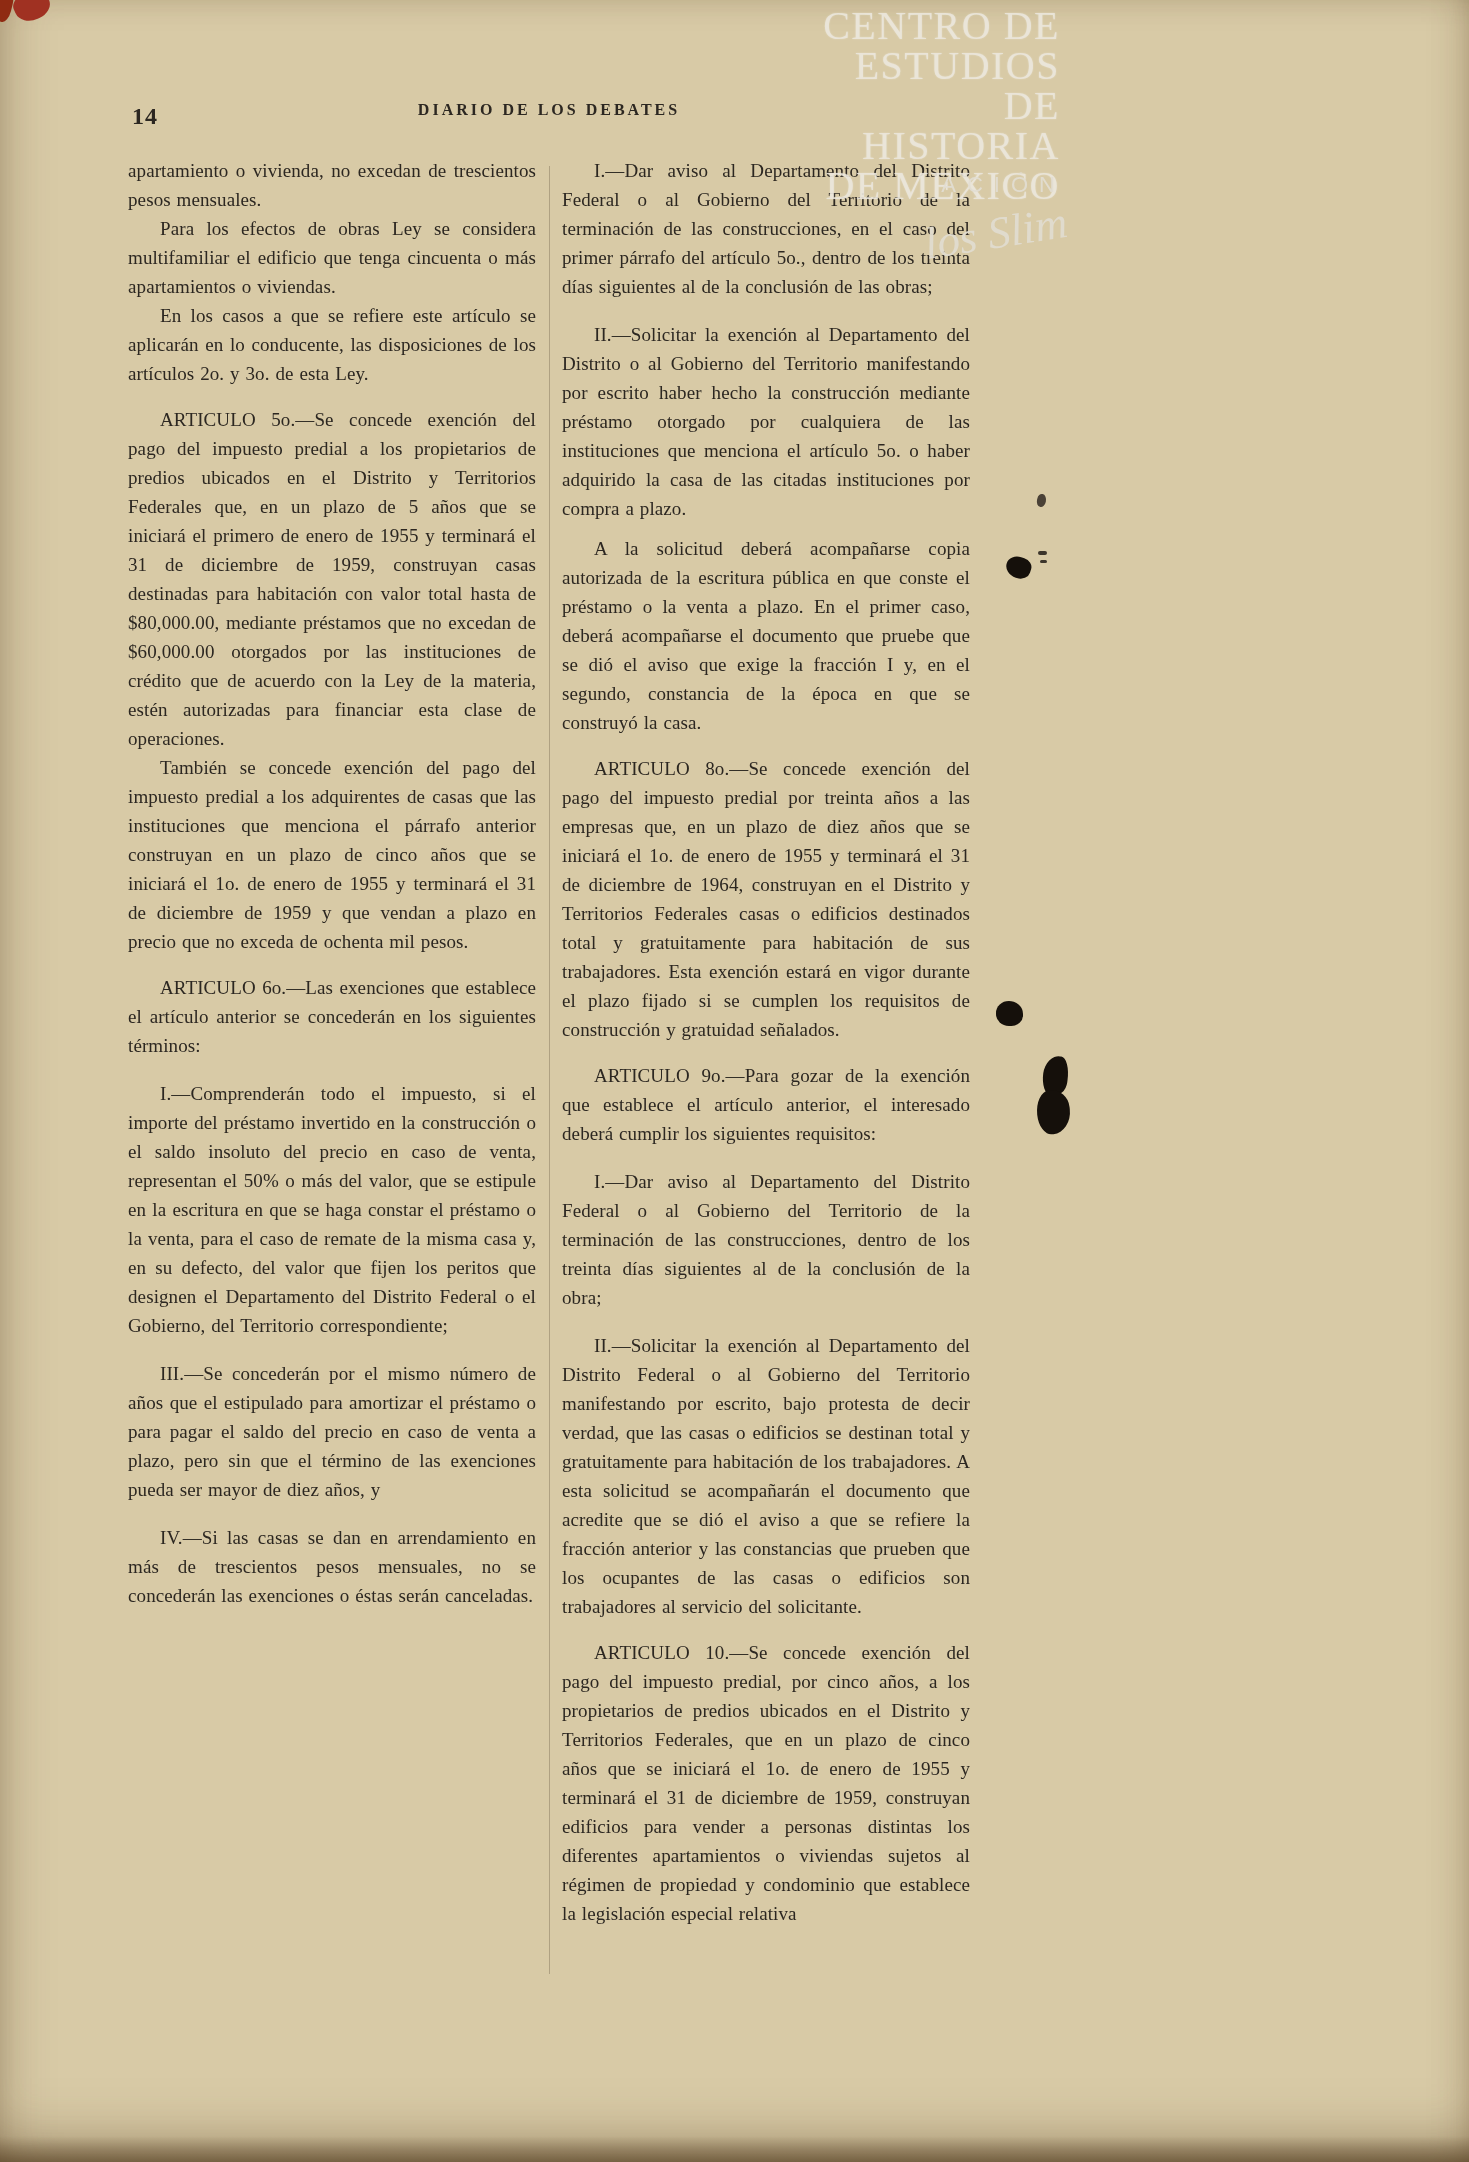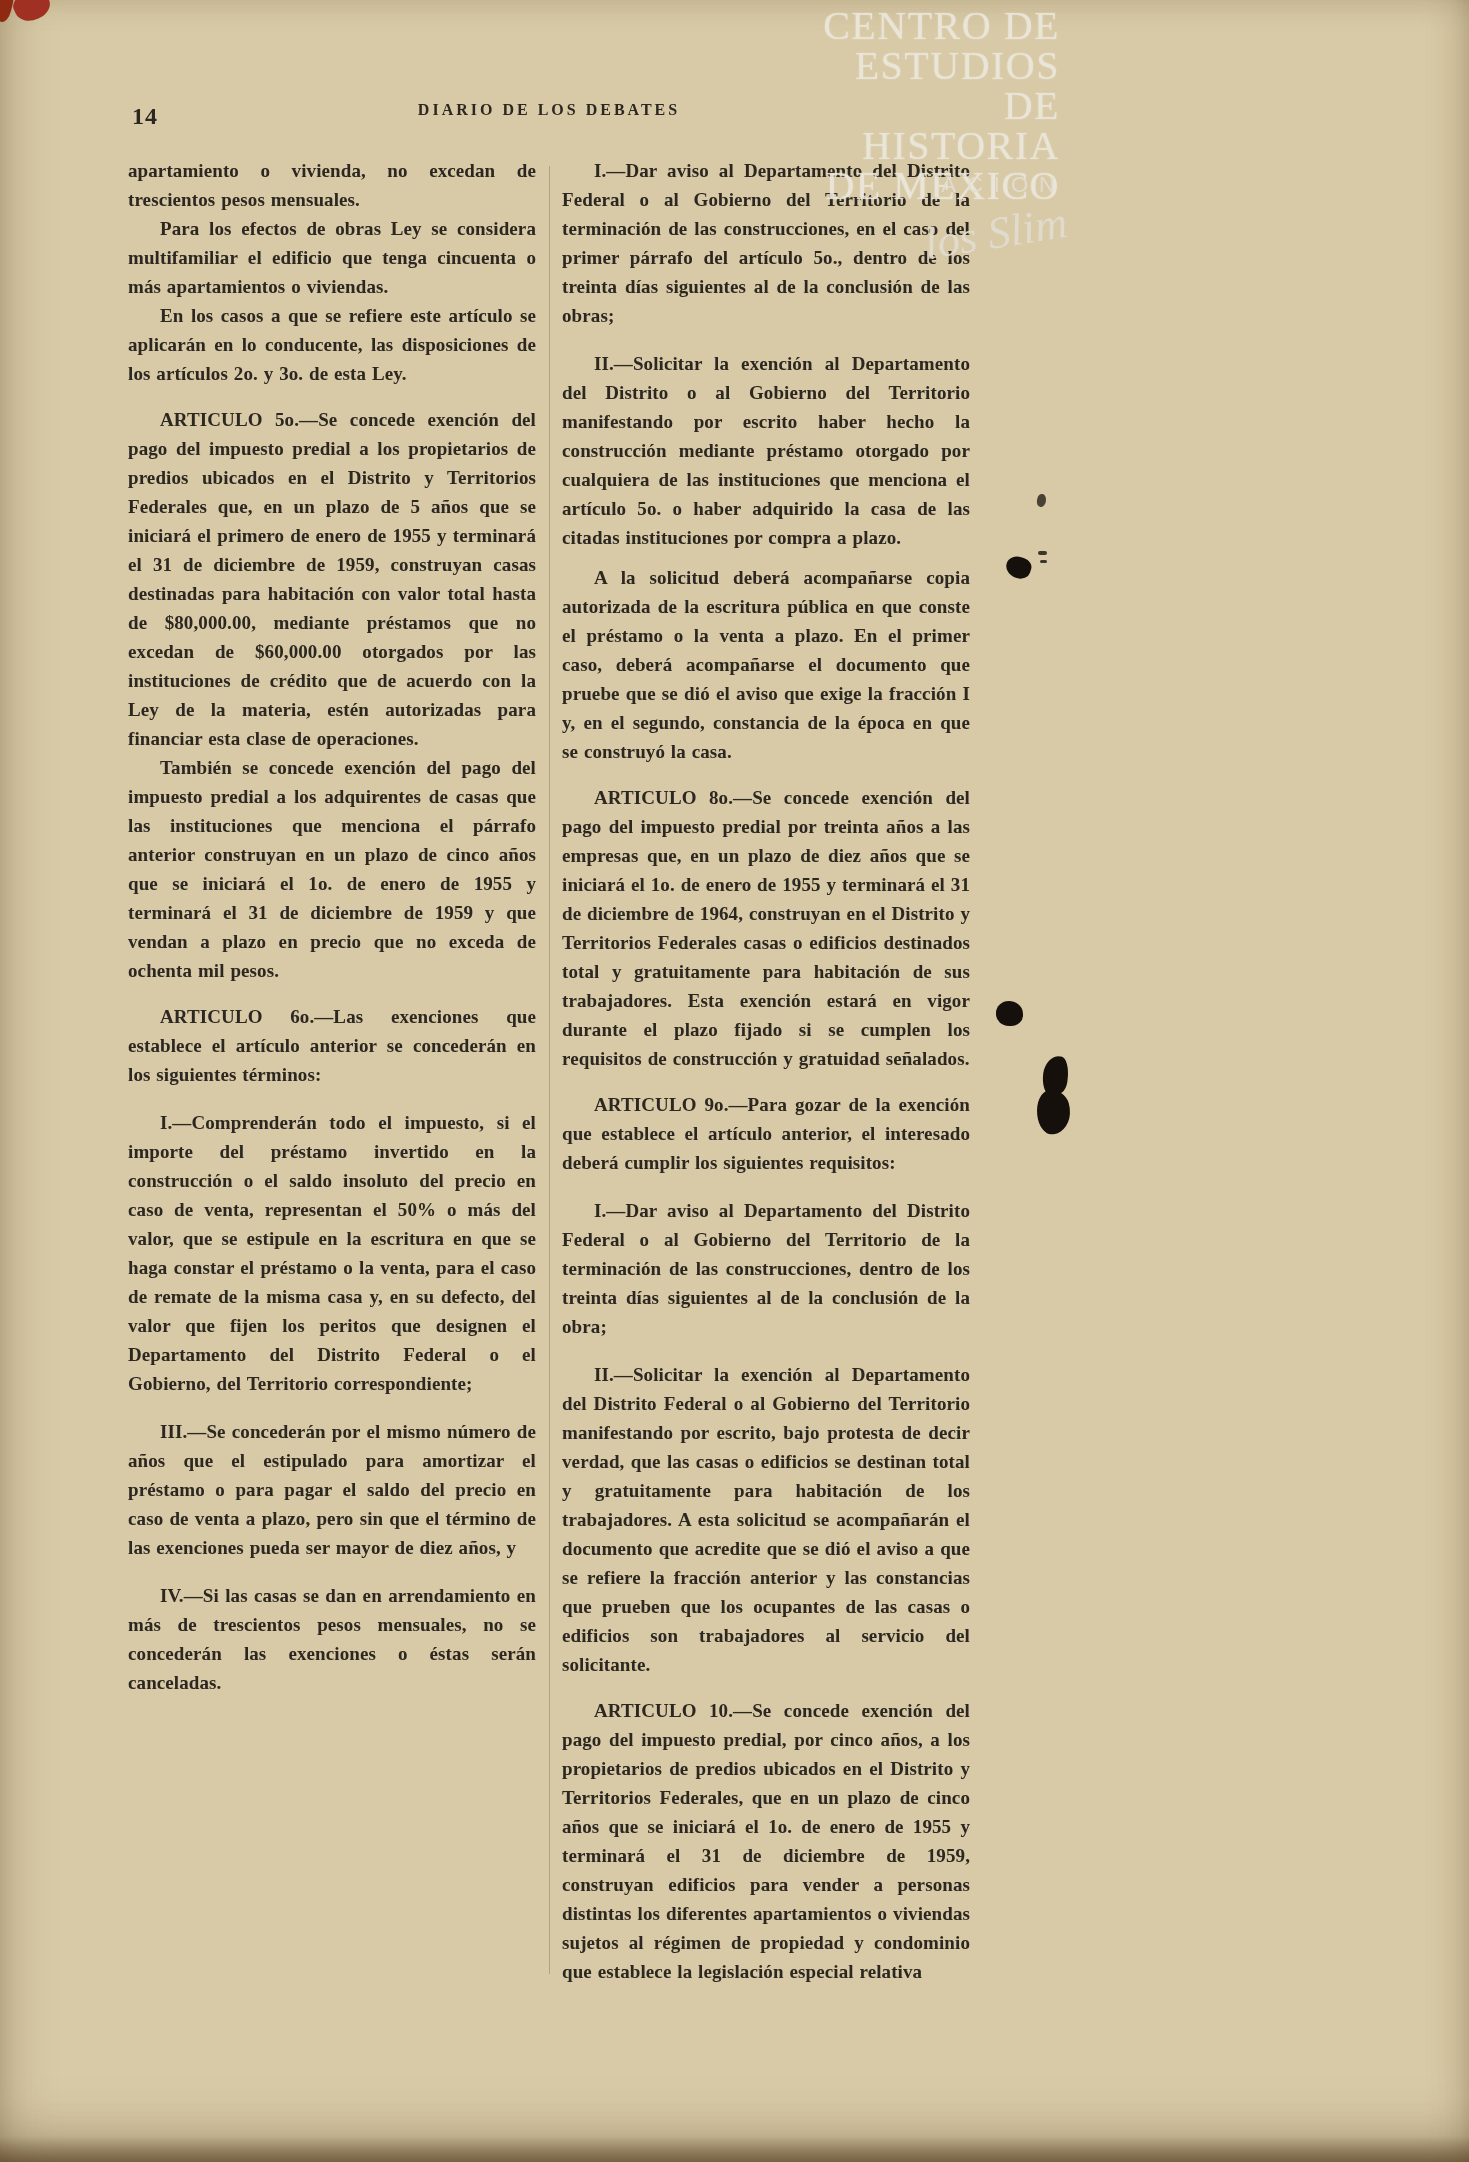--- a/index.html
+++ b/index.html
@@ -15,21 +15,21 @@
     color:#2c2721;
     box-shadow:
       inset 0 -46px 60px -34px rgba(80,55,25,0.55),
       inset 34px 0 60px -42px rgba(80,55,25,0.38),
       inset -26px 0 50px -38px rgba(80,55,25,0.42),
       inset 0 18px 40px -30px rgba(80,55,25,0.25);
   }
   .header{position:absolute;top:101px;left:128px;width:842px;height:30px;}
   .page-number{position:absolute;left:4px;top:2px;font-size:24px;font-weight:bold;letter-spacing:1px;}
   .header-title{position:absolute;left:0;right:0;top:0;text-align:center;font-size:16px;font-weight:bold;letter-spacing:3px;}
-  .content{position:absolute;top:156px;left:128px;width:842px;display:flex;gap:26px;font-weight:bold;}
+  .content{position:absolute;top:156px;left:128px;width:842px;display:flex;gap:26px;}
   .col{width:408px;}
   .col p{
     margin:0;
     font-size:19px;
     line-height:29px;
     text-align:justify;
     text-indent:32px;
     letter-spacing:0.1px;
     word-spacing:1px;
   }

